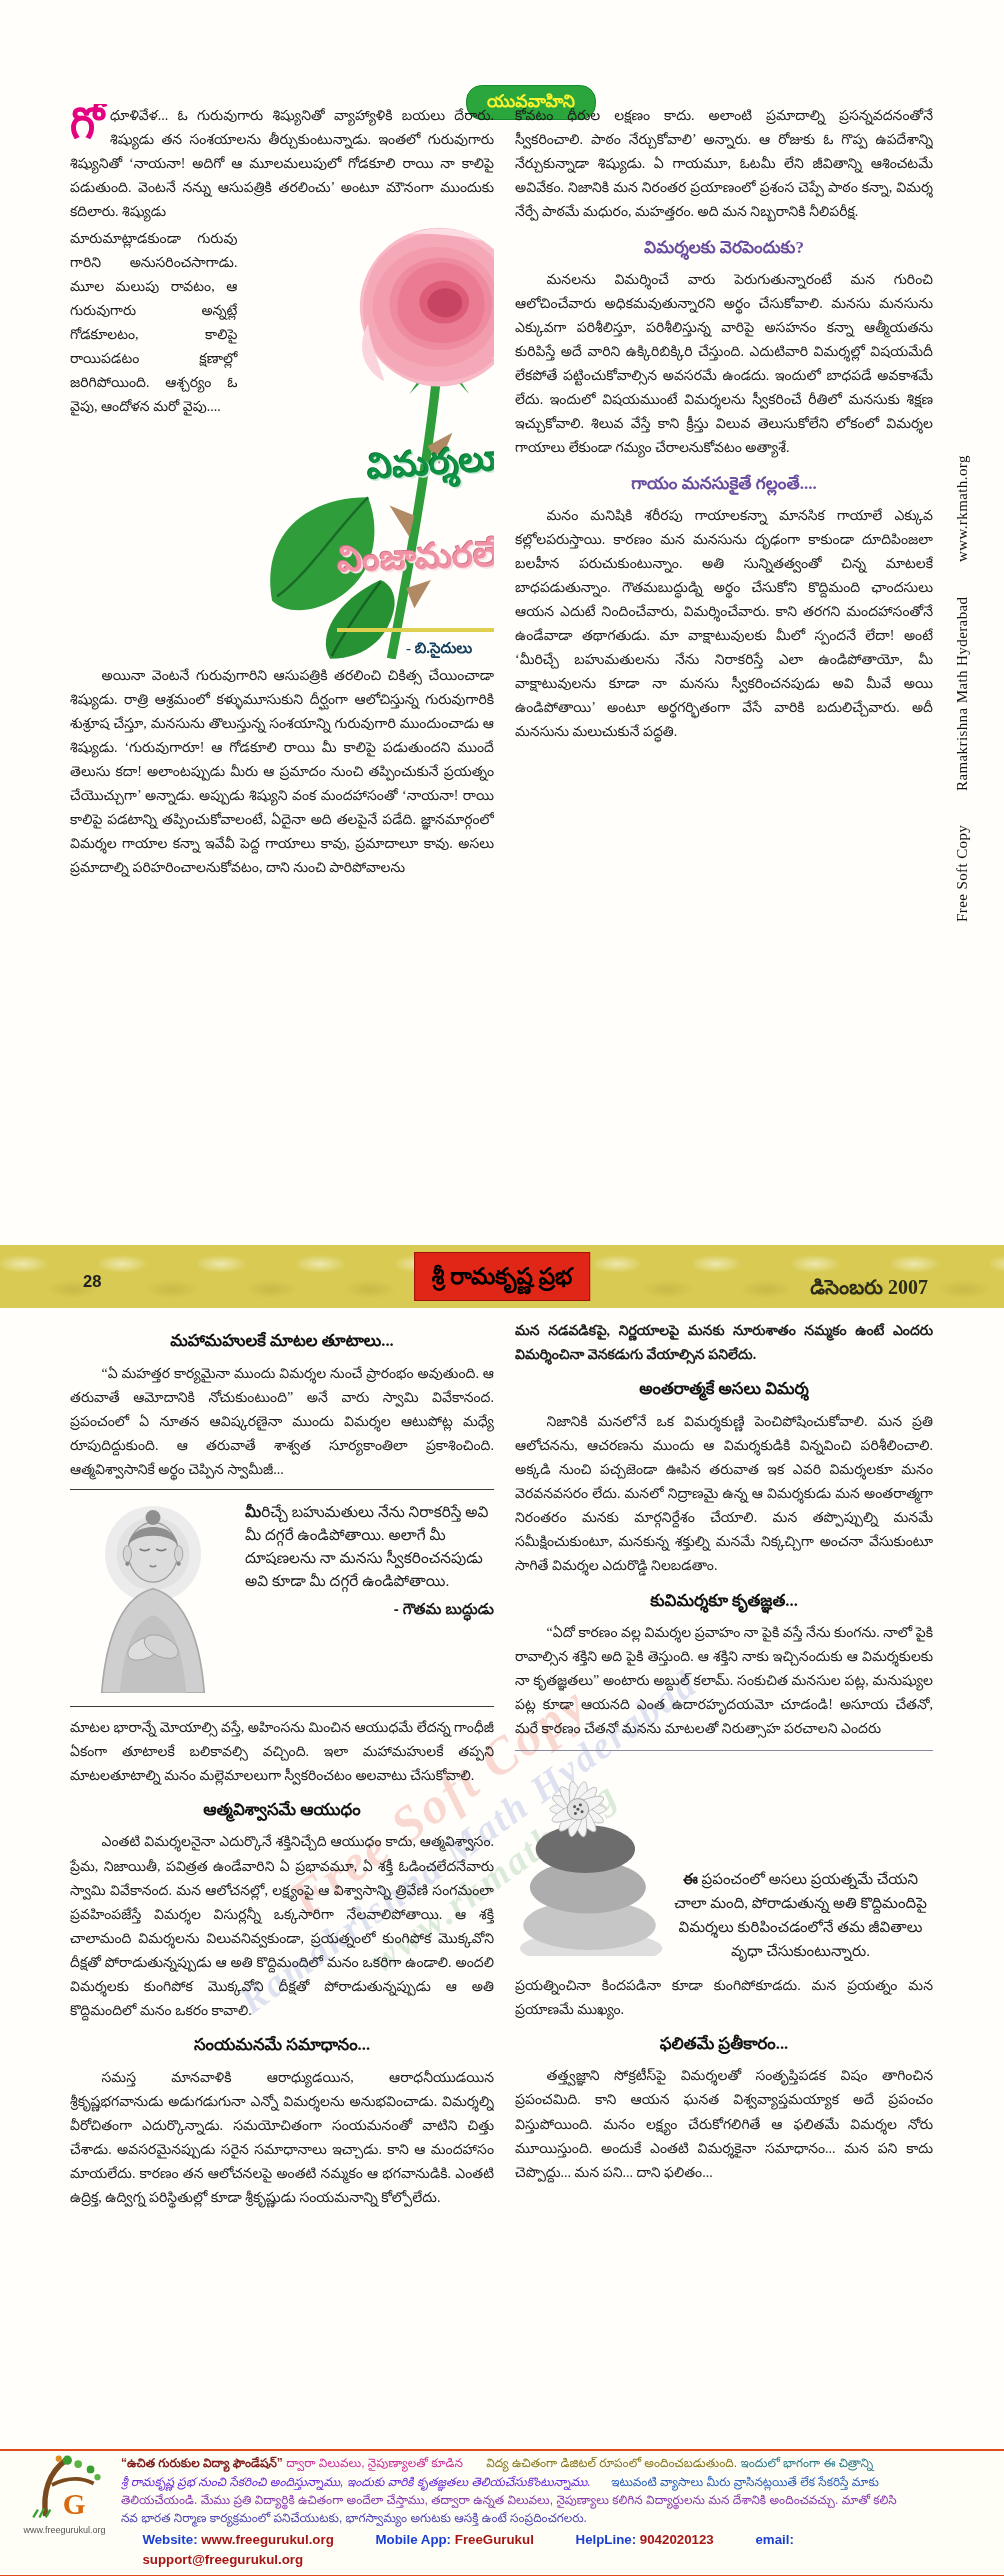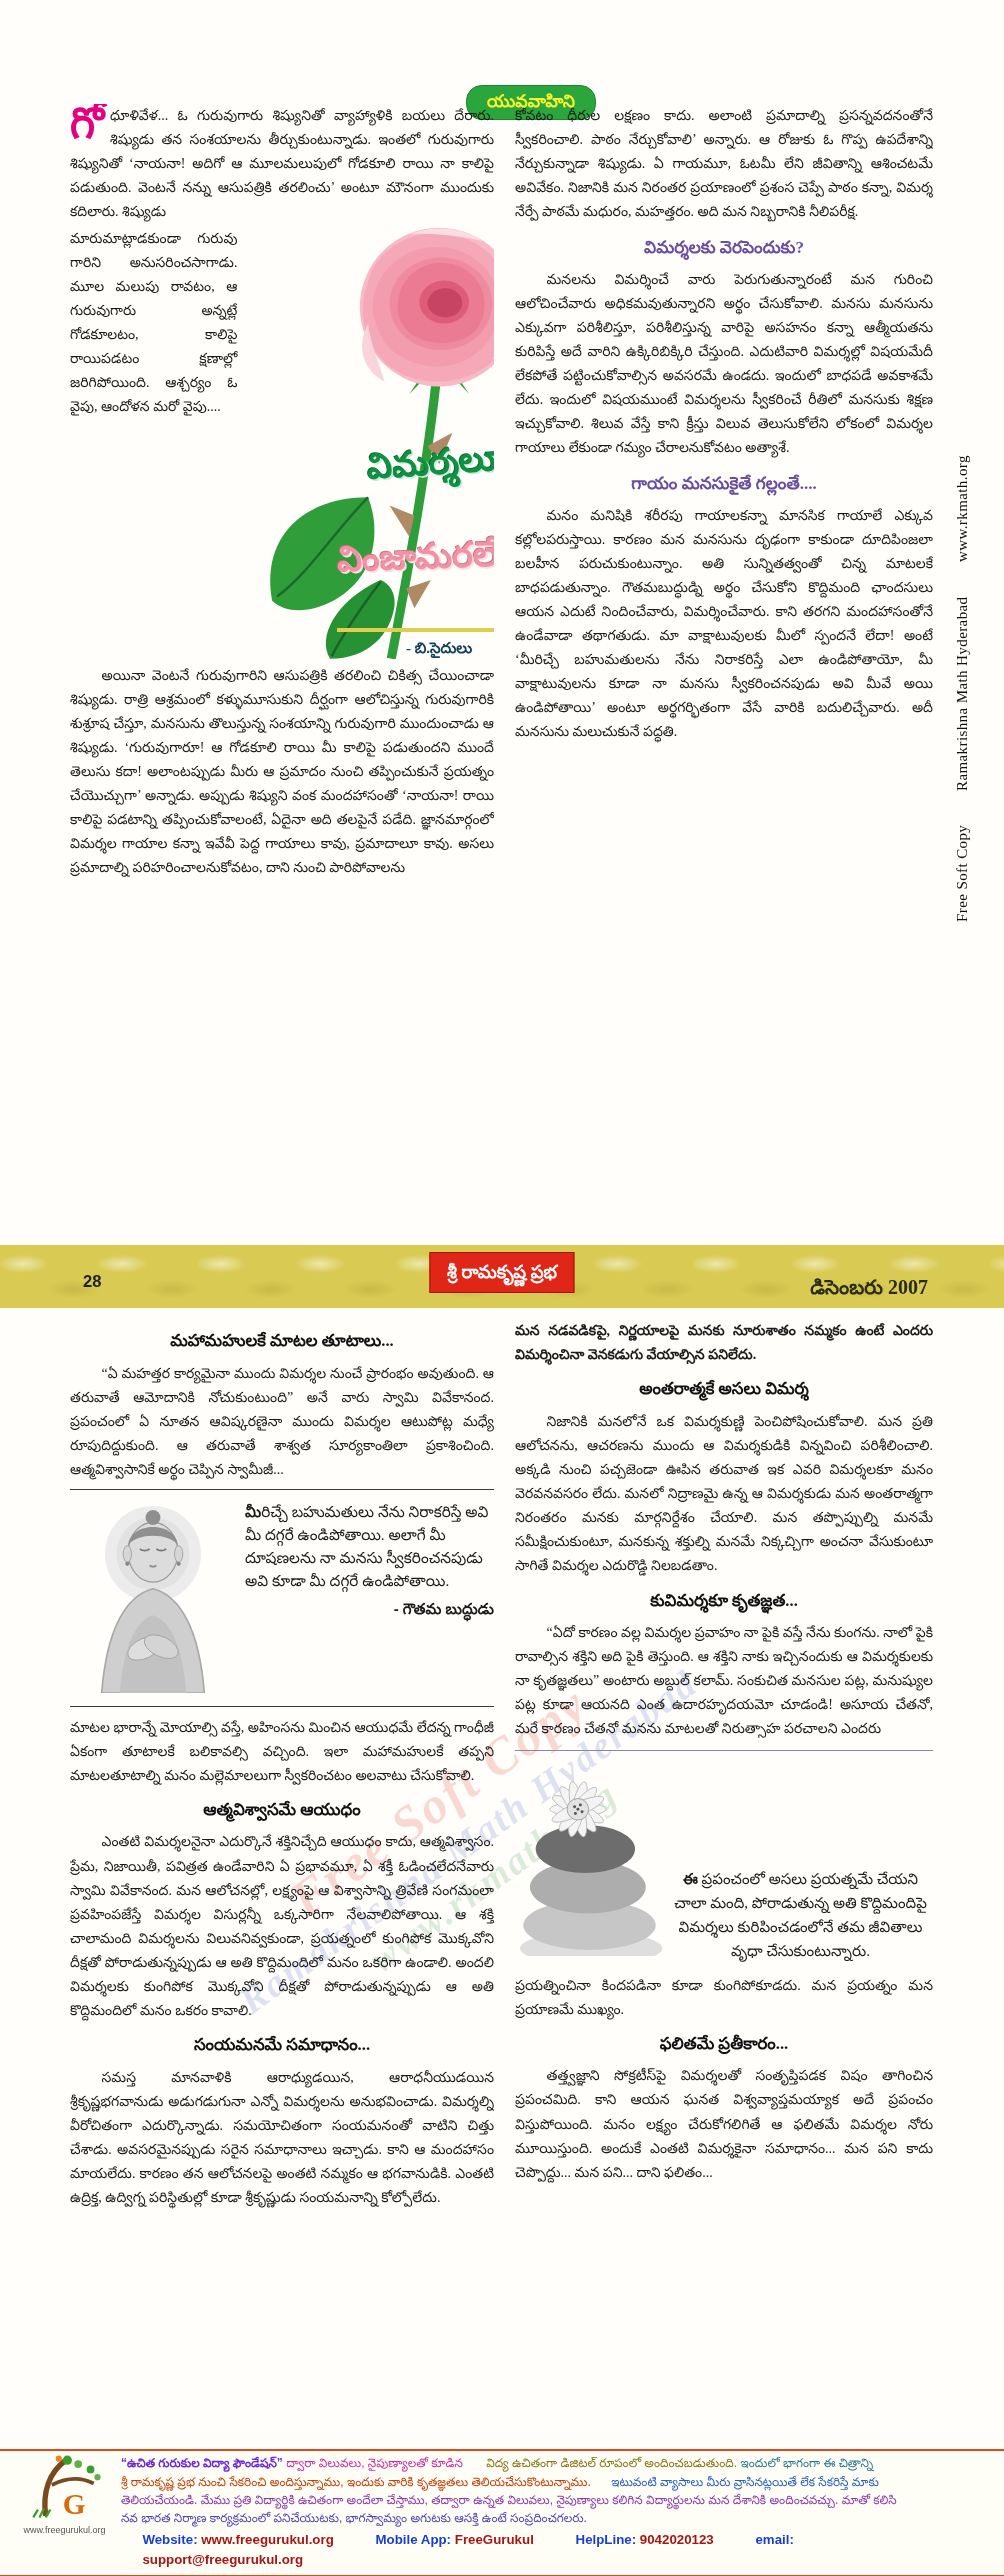--- a/index.html
+++ b/index.html
@@ -58,21 +58,21 @@
   
   .band{position:absolute;left:0;top:1245px;width:1004px;height:63px;background:#d8ca52;
     background-image:
       radial-gradient(ellipse 38px 13.3px at 23px 30%, rgba(255,255,245,.55), rgba(255,255,245,0) 70%),
       radial-gradient(ellipse 38px 13.3px at 73px 70%, rgba(180,165,60,.45), rgba(180,165,60,0) 70%);
     background-size:99px 63px;}
   .band .pagenum{position:absolute;left:83px;top:23px;font-weight:bold;font-size:16.6px;color:#222;
     font-family:"Liberation Sans",sans-serif;}
   .band .redbox{position:absolute;left:50%;top:6.6px;transform:translateX(-50%);
     background:#e02616;border:0.8px solid #9c1408;padding:4.1px 16.6px;
-    color:#ffffff;font-weight:bold;font-size:18px;white-space:nowrap;}
+    color:#000000;font-weight:bold;font-size:23px;white-space:nowrap;}
   .band .date{position:absolute;right:76px;top:25px;font-weight:bold;font-size:20px;color:#2b2b1a;}
 
   
   .vside{position:absolute;left:950px;top:282px;height:655px;width:21.5px;
     writing-mode:vertical-rl;transform:rotate(180deg);
     font-size:15px;color:#111;letter-spacing:0.4px;white-space:nowrap;}
   .vside span{margin:15px 0;}
 
   
   .wmark{position:absolute;left:116px;top:1765px;width:696px;transform:rotate(-36deg);
@@ -83,25 +83,25 @@
   .wmark .w3{font-size:38px;color:#a4cda4;}
 
   
   .footer{position:absolute;left:0;top:2449px;width:1004px;height:124px;
     border-top:2.5px solid #e04a1a;border-bottom:2.5px solid #e04a1a;background:#fffef6;
     font-family:"Liberation Sans",sans-serif;}
   .footer .flex{display:flex;padding:3.3px 8.3px 0 11.6px;}
   .flogo{flex:0 0 106px;text-align:center;}
   .flogo .cap{font-size:9px;color:#555;margin-top:-3.3px;}
   .ftxt{flex:1;font-size:12px;line-height:1.52;padding-left:3.3px;}
-  .f-green{color:#6d28d9;font-weight:bold;}
+  .f-green{color:#7f1d1d;font-weight:bold;}
   .f-magenta{color:#cc2fa0;}
   .f-khaki{color:#86761c;margin-left:20px;}
   .f-teal{color:#2a7a8a;}
-  .f-pink{color:#c2410c;}
+  .f-pink{color:#6d28d9;font-style:italic;}
   .f-blue{color:#2a5fbf;margin-left:17px;}
   .f-purple{color:#8a3ab0;}
   .f-violet{color:#5046b4;}
   .fcontacts{font-size:13.3px;font-weight:bold;padding:2.5px 0 0 21.5px;}
   .fcontacts .lbl{color:#1a3fd0;}
   .fcontacts .val{color:#a51616;}
   .fcontacts span.grp{margin-right:38px;}
   .fnote{text-align:center;font-size:13px;color:#111;padding-top:4.1px;}
 </style>
 </head>

